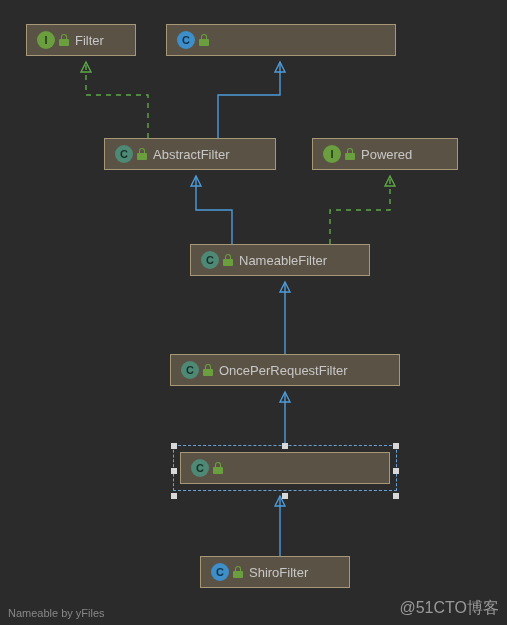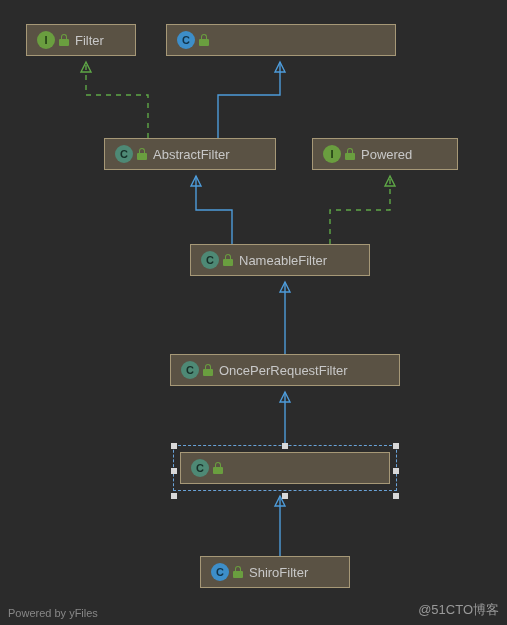--- a/index.html
+++ b/index.html
@@ -85,21 +85,21 @@
     position: absolute;
     bottom: 6px;
     left: 8px;
     font-size: 11px;
     color: #888;
   }
   .credit-right {
     position: absolute;
     bottom: 6px;
     right: 8px;
-    font-size: 13px;
+    font-size: 16px;
     color: #999;
   }
 </style>
 </head>
 <body>
 
 <svg class="edges">
   <defs>
     <marker id="arrow-ext" markerWidth="12" markerHeight="12" refX="6" refY="5" orient="auto">
       <path d="M1,1 L11,5 L1,9 Z" fill="none" stroke="#4e9cda" stroke-width="1.2"></path>
@@ -168,14 +168,14 @@
     <div class="sel-handle" style="left: 171px; top: 493px;"></div>
     <div class="sel-handle" style="left: 282px; top: 493px;"></div>
     <div class="sel-handle" style="left: 393px; top: 493px;"></div>
     <div class="node" style="left: 200px; top: 556px; width: 150px;">
       <span class="type-badge type-class">C</span>
       <span class="lock-icon"></span>
       <span>ShiroFilter</span>
     </div>
   </div>
 
-<div class="credit-left">Powered by yFiles</div>
+<div class="credit-left">Nameable by yFiles</div>
 <div class="credit-right">@51CTO博客</div>
 
 </body></html>

